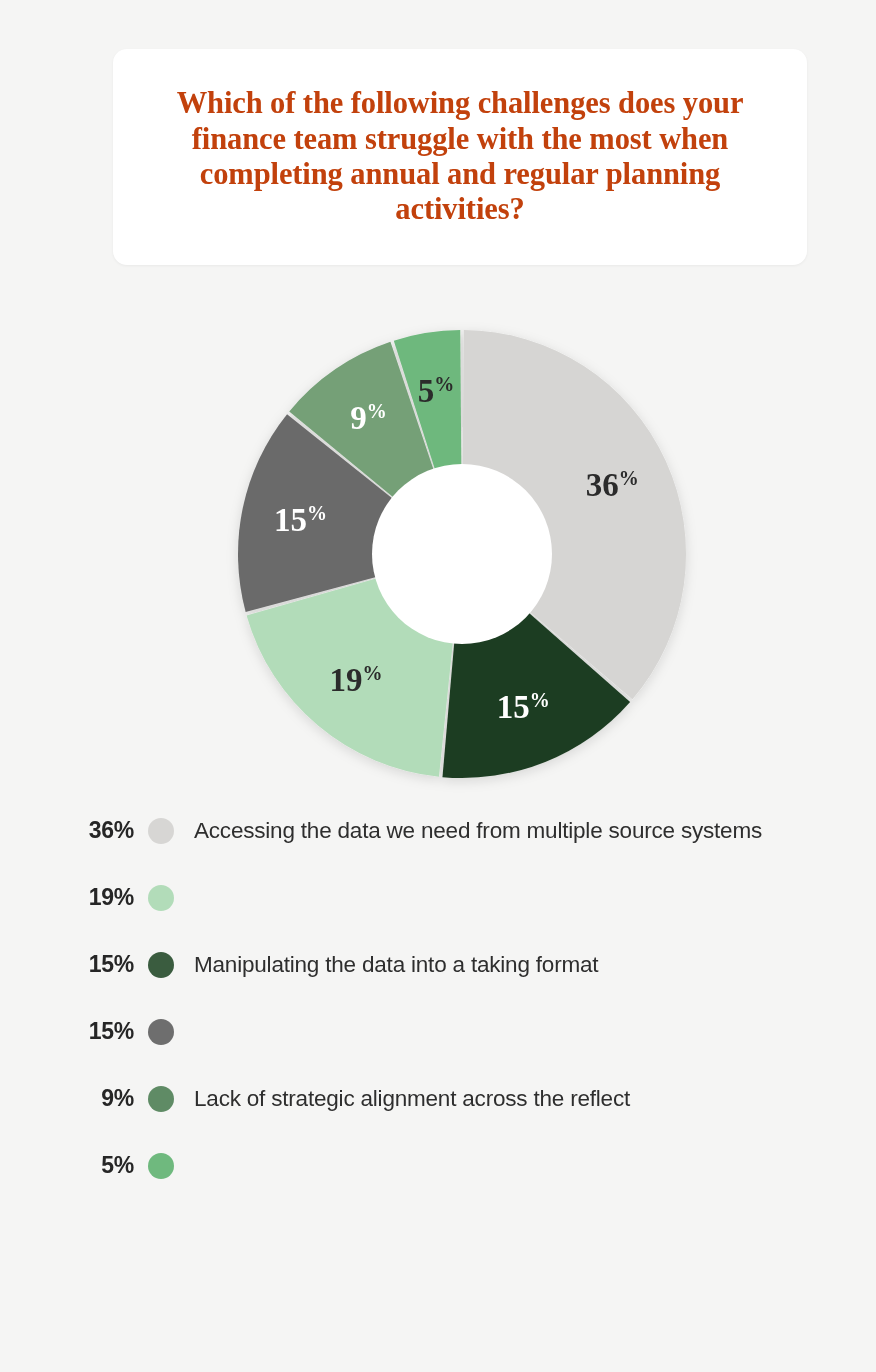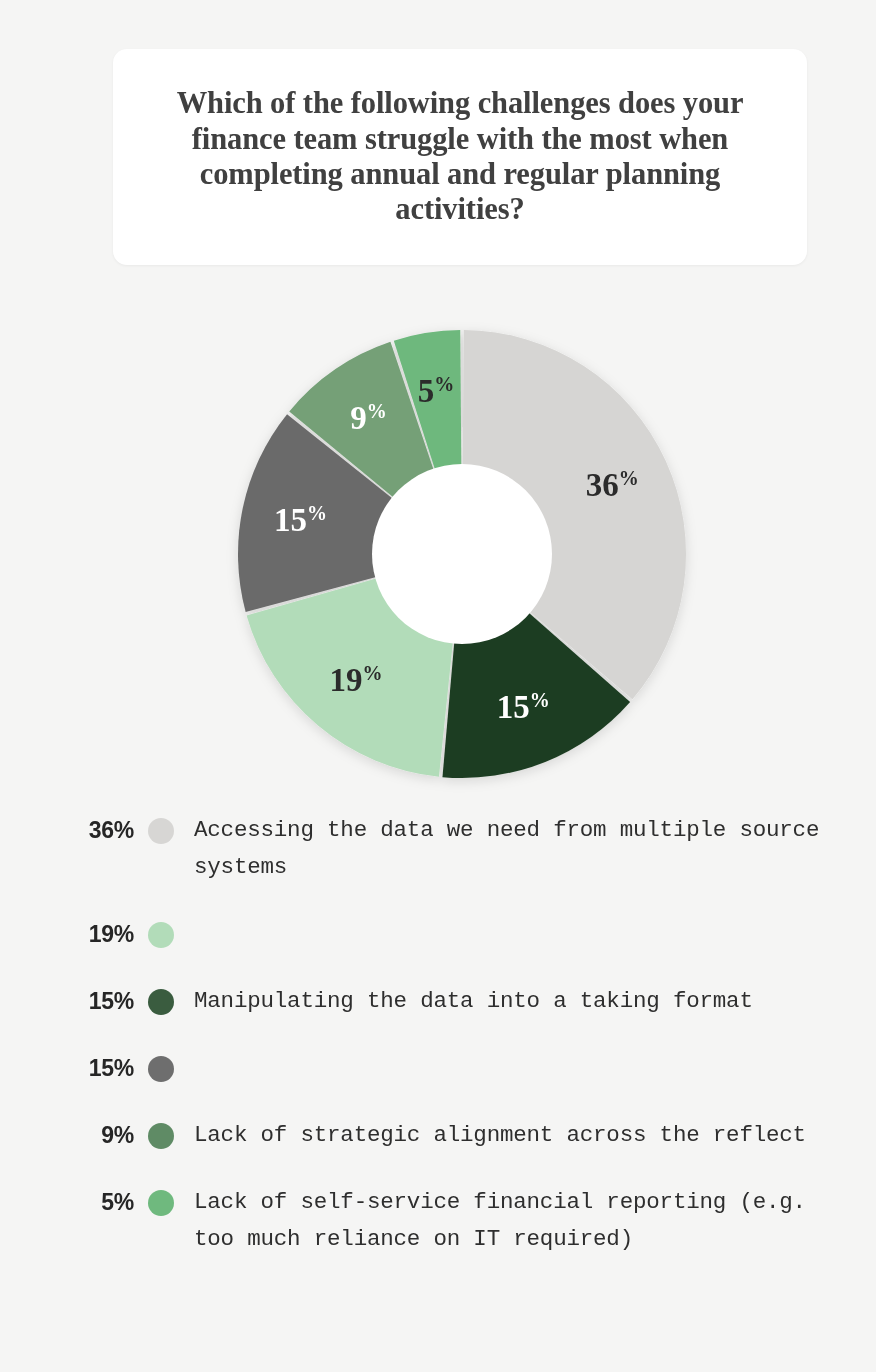--- a/index.html
+++ b/index.html
@@ -26,21 +26,21 @@
     display:flex;
     align-items:center;
     justify-content:center;
     padding:16px 40px;
   }
   .title-text {
     font-family:"Liberation Serif", serif;
     font-weight:bold;
     font-size:30.5px;
     line-height:1.16;
-    color:#404040;
+    color:#c2410c;
     text-align:center;
     letter-spacing:-0.1px;
   }
 
   
   .chart-wrap {
     position:absolute;
     left:234px; top:326px;
     width:456px; height:456px;
   }
@@ -80,21 +80,21 @@
     letter-spacing:-0.3px;
   }
   .legend-dot {
     flex:0 0 26px;
     width:26px; height:26px;
     border-radius:50%;
     margin:6px 0 0 14px;
   }
   .legend-label {
     margin-left:20px;
-    font-family:Liberation Mono, monospace;
+    font-family:Liberation Sans, sans-serif;
     font-size:22.5px;
     line-height:37px;
     color:#2E2E2E;
     letter-spacing:-0.2px;
     max-width:644px;
   }
 </style>
 </head>
 <body>
 
@@ -153,17 +153,16 @@
         <div class="legend-dot" style="background: rgb(110, 110, 110);"></div>
       </div>
       <div class="legend-row">
         <div class="legend-pct">9%</div>
         <div class="legend-dot" style="background: rgb(95, 139, 101);"></div>
         <div class="legend-label">Lack of strategic alignment across the reflect</div>
       </div>
       <div class="legend-row">
         <div class="legend-pct">5%</div>
         <div class="legend-dot" style="background: rgb(111, 185, 126);"></div>
-        <div class="legend-label">Lack of self-service financial reporting (e.g. too much reliance on IT required)</div>
       </div>
     </div>
 
 </div>
 
 </body></html>

